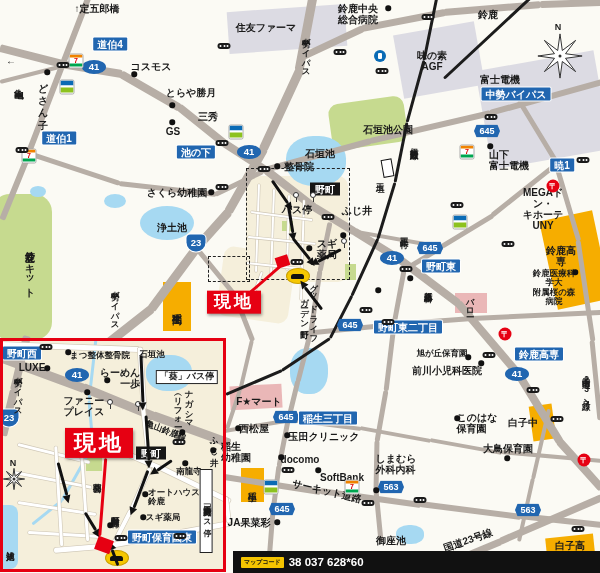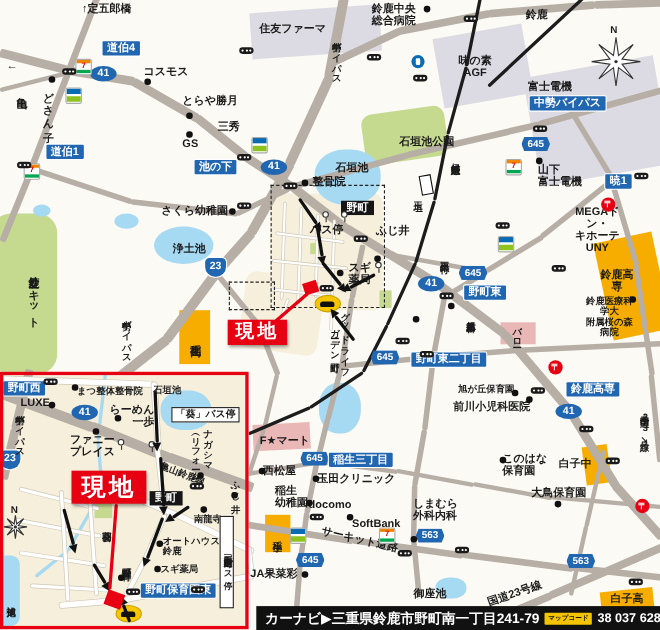--- a/index.html
+++ b/index.html
@@ -47,21 +47,20 @@
   #footer-bar .navi{color:#fff;font-size:12.5px;font-weight:700;white-space:nowrap;}
   #footer-bar .mcbadge{background:#f5c400;color:#111;font-size:6px;font-weight:700;
      padding:1px 3px;border-radius:1px;white-space:nowrap;}
   #footer-bar .mcval{color:#fff;font-size:11.5px;font-weight:700;white-space:nowrap;}
 </style>
 </head>
 <body>
 
 <div id="map-root">
   <div id="footer-bar">
-    <span class="navi">カーナビ▶三重県鈴鹿市野町南一丁目241-79</span>
     <span class="mcbadge">マップコード</span>
     <span class="mcval">38 037 628*60</span>
   </div>
 <div class="area" style="left: 228px; top: 8px; width: 118px; height: 42px; background: rgb(220, 219, 227); transform: rotate(-4deg);"></div>
     <div class="area" style="left: 398px; top: 28px; width: 82px; height: 64px; background: rgb(220, 219, 227); transform: rotate(-10deg);"></div>
     <div class="area" style="left: 483px; top: 60px; width: 120px; height: 100px; background: rgb(220, 219, 227); transform: rotate(-10deg);"></div>
     <div class="area" style="left: 246px; top: 176px; width: 102px; height: 106px; background: rgb(245, 239, 219); border-radius: 10px;"></div>
     <div class="area" style="left: 220px; top: 250px; width: 72px; height: 70px; background: rgb(245, 239, 219); border-radius: 10px; transform: rotate(8deg);"></div>
     <div class="area" style="left: -8px; top: 194px; width: 60px; height: 146px; background: rgb(198, 218, 143); border-radius: 18px;"></div>
     <div class="area" style="left: 330px; top: 100px; width: 76px; height: 46px; background: rgb(198, 218, 143); border-radius: 10px; transform: rotate(-8deg);"></div>
@@ -472,21 +471,21 @@
     <div class="lab b" style="left: 539px; top: 354px; transform: translate(-50%, -50%);">鈴鹿高専</div>
     <div class="lab v sm" style="left: 586px; top: 388px; height: 92px; transform: translate(-50%, -50%);">白子・国道23号線↘</div>
     <div class="lab tl" style="left: 477px; top: 423px; transform: translate(-50%, -50%);">このはな
 保育園</div>
     <div class="lab" style="left: 523px; top: 422px; transform: translate(-50%, -50%);">白子中</div>
     <div class="lab" style="left: 508px; top: 448px; transform: translate(-50%, -50%);">大鳥保育園</div>
     <div class="lab" style="left: 259px; top: 401px; transform: translate(-50%, -50%);">F★マート</div>
     <div class="lab" style="left: 254px; top: 428px; transform: translate(-50%, -50%);">西松屋</div>
     <div class="lab b" style="left: 328px; top: 418px; transform: translate(-50%, -50%);">稲生三丁目</div>
     <div class="lab" style="left: 324px; top: 436px; transform: translate(-50%, -50%);">玉田クリニック</div>
-    <div class="lab tl" style="left: 265px; top: 452px; transform: translate(-50%, -50%);">稲生
+    <div class="lab tl" style="left: 236px; top: 452px; transform: translate(-50%, -50%);">稲生
 幼稚園</div>
     <div class="lab" style="left: 300px; top: 459px; transform: translate(-50%, -50%);">docomo</div>
     <div class="lab" style="left: 342px; top: 477px; transform: translate(-50%, -50%);">SoftBank</div>
     <div class="lab tl" style="left: 396px; top: 464px; transform: translate(-50%, -50%);">しまむら
 外科内科</div>
     <div class="lab v sm" style="left: 252px; top: 486px; transform: translate(-50%, -50%);">稲生小</div>
     <div class="lab" style="left: 327px; top: 491px; transform: translate(-50%, -50%) rotate(13deg);">サーキット道路</div>
     <div class="lab" style="left: 249px; top: 522px; transform: translate(-50%, -50%);">JA果菜彩</div>
     <div class="lab" style="left: 391px; top: 540px; transform: translate(-50%, -50%);">御座池</div>
     <div class="lab" style="left: 468px; top: 540px; transform: translate(-50%, -50%) rotate(-19deg);">国道23号線</div>

